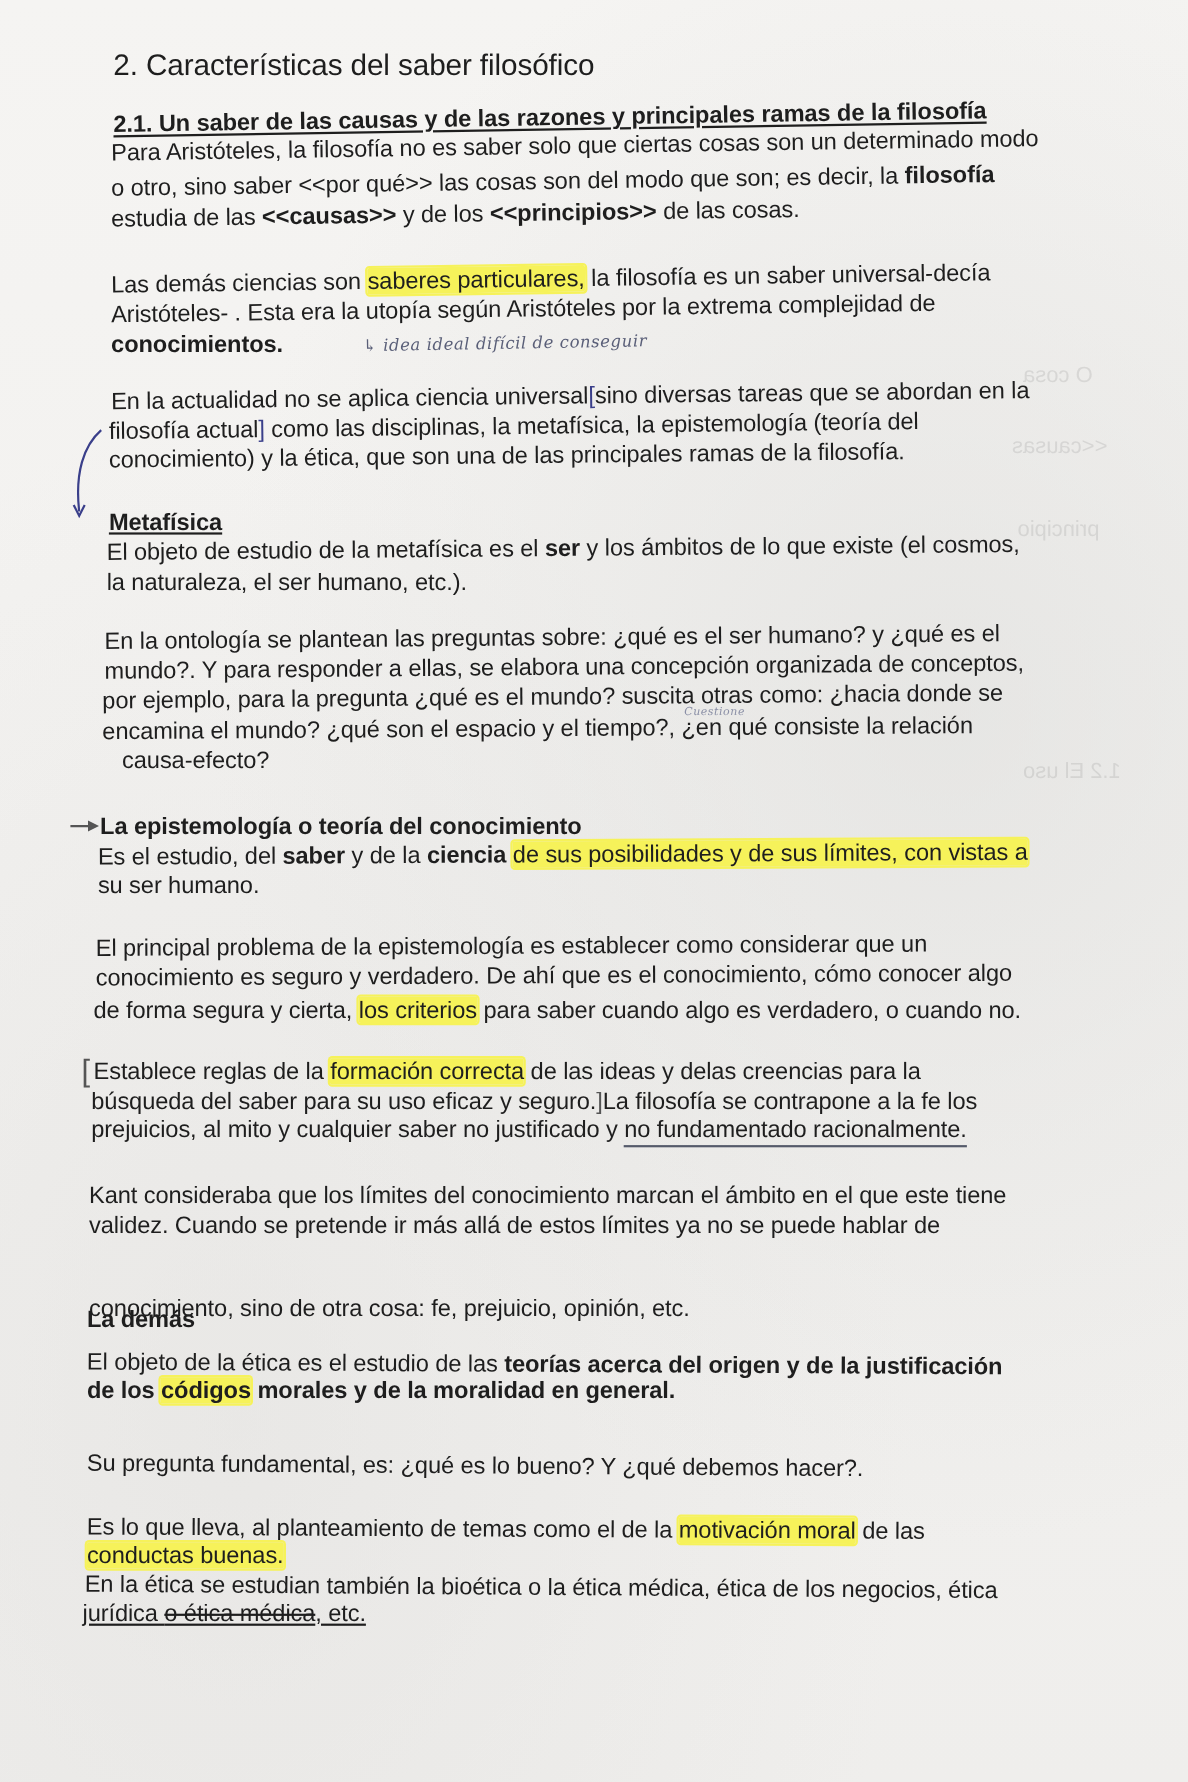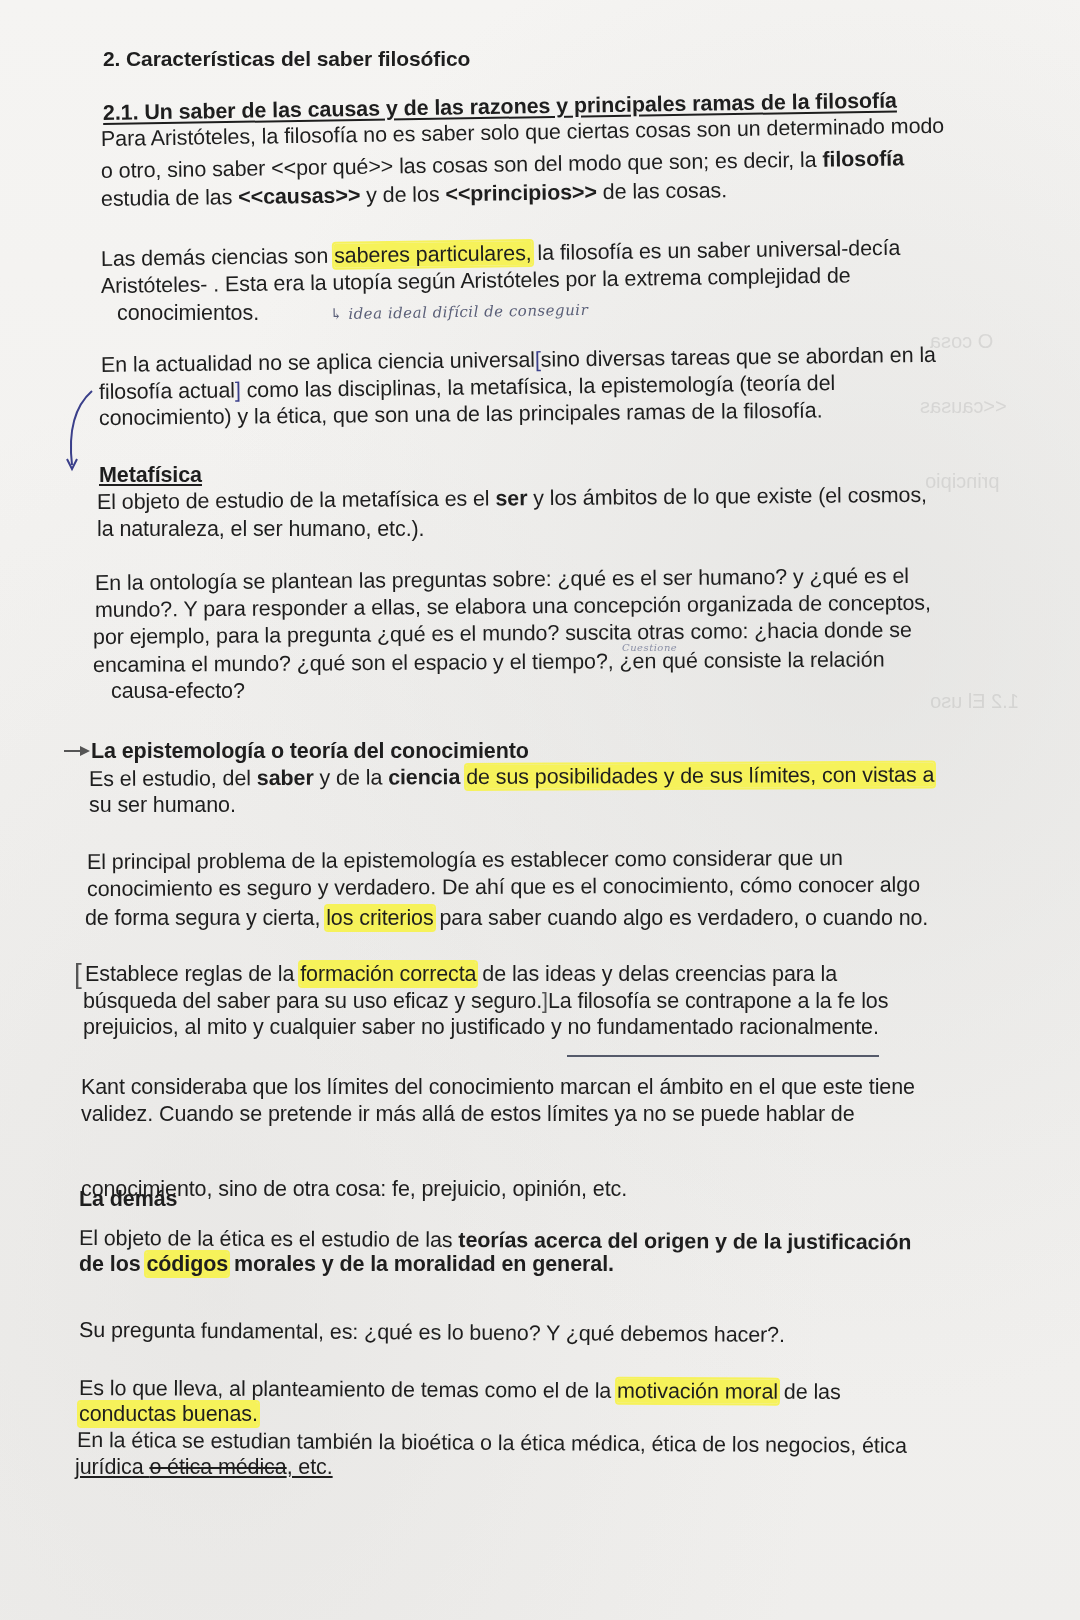--- a/index.html
+++ b/index.html
@@ -19,31 +19,31 @@
   }
   .bleed {
     position: absolute; color: rgba(120,120,120,0.18);
     font-size: 20px; transform: scaleX(-1); white-space: nowrap;
   }
   .line {
     position: absolute; white-space: nowrap;
     font-size: 21.5px; line-height: 26px; letter-spacing: -0.1px;
     transform-origin: left center;
   }
-  .h1 { font-size: 21px; font-weight: bold; }
+  .h1 { font-size: 27px; font-weight: normal; }
   .h2 { font-size: 21.5px; font-weight: bold; text-decoration: underline; text-underline-offset: 3px; }
   .sub { font-weight: bold; }
   b { font-weight: bold; }
   .hl {
     background: #f6f25a;
     box-shadow: 0 0 0 2px #f6f25a;
     border-radius: 2px;
   }
   .strike { text-decoration: line-through; }
-  .ul-hand { border-bottom: 2px solid #555a6a; padding-bottom: 16px; }
+  .ul-hand { border-bottom: 2px solid #555a6a; padding-bottom: 2px; }
   .hand {
     position: absolute; white-space: nowrap;
     font-family: "DejaVu Serif", serif; font-style: italic;
     color: #5a5f78; font-size: 15px; letter-spacing: 0.5px;
   }
   .bracket { position: absolute; color: #3a3f8a; font-weight: bold; }
   .pen { position: absolute; }
 </style>
 </head>
 <body>
@@ -58,21 +58,21 @@
 <div class="line h1" style="left:103px; top:46px;">2. Características del saber filosófico</div>
 
 <div class="line h2" style="left:103px; top:100px; transform: rotate(-0.9deg);">2.1. Un saber de las causas y de las razones y principales ramas de la filosofía</div>
 
 <div class="line" style="left:101px; top:126px; transform: rotate(-0.9deg);">Para Aristóteles, la filosofía no es saber solo que ciertas cosas son un determinado modo</div>
 <div class="line" style="left:101px; top:158px; transform: rotate(-0.9deg);"><span>o otro, sino saber &lt;&lt;por qué&gt;&gt; las cosas son del modo que son; es decir, la </span><b>filosofía</b></div>
 <div class="line" style="left:101px; top:186px; transform: rotate(-0.8deg);"><span>estudia de las </span><b>&lt;&lt;causas&gt;&gt;</b><span> y de los </span><b>&lt;&lt;principios&gt;&gt;</b><span> de las cosas.</span></div>
 
 <div class="line" style="left:101px; top:246px; transform: rotate(-0.8deg);"><span>Las demás ciencias son </span><span class="hl">saberes particulares,</span><span> la filosofía es un saber universal-decía</span></div>
 <div class="line" style="left:101px; top:273px; transform: rotate(-0.8deg);">Aristóteles- . Esta era la utopía según Aristóteles por la extrema complejidad de</div>
-<div class="line" style="left:117px; top:300px;">conocimientos.</div>
+<div class="line" style="left:101px; top:300px;font-weight:bold;">conocimientos.</div>
 <div class="hand" style="left:330px; top:303px; transform: rotate(-1deg);">↳ idea ideal difícil de conseguir</div>
 
 <div class="line" style="left:101px; top:352px; transform: rotate(-0.7deg);"><span>En la actualidad no se aplica ciencia universal</span><span class="bracket" style="position:relative; font-weight:normal;">[</span><span>sino diversas tareas que se abordan en la</span></div>
 <div class="line" style="left:99px; top:379px; transform: rotate(-0.7deg);"><span>filosofía actual</span><span class="bracket" style="position:relative; font-weight:normal;">]</span><span> como las disciplinas, la metafísica, la epistemología (teoría del</span></div>
 <div class="line" style="left:99px; top:405px; transform: rotate(-0.6deg);">conocimiento) y la ética, que son una de las principales ramas de la filosofía.</div>
 
 <svg class="pen" style="left:58px; top:385px;" width="40" height="90" viewBox="0 0 40 90">
   <path d="M34 6 C 18 20, 10 45, 14 80" stroke="#3a3f8a" stroke-width="2" fill="none"></path>
   <path d="M9 74 L14 84 L19 74" stroke="#3a3f8a" stroke-width="2" fill="none"></path>
 </svg>

